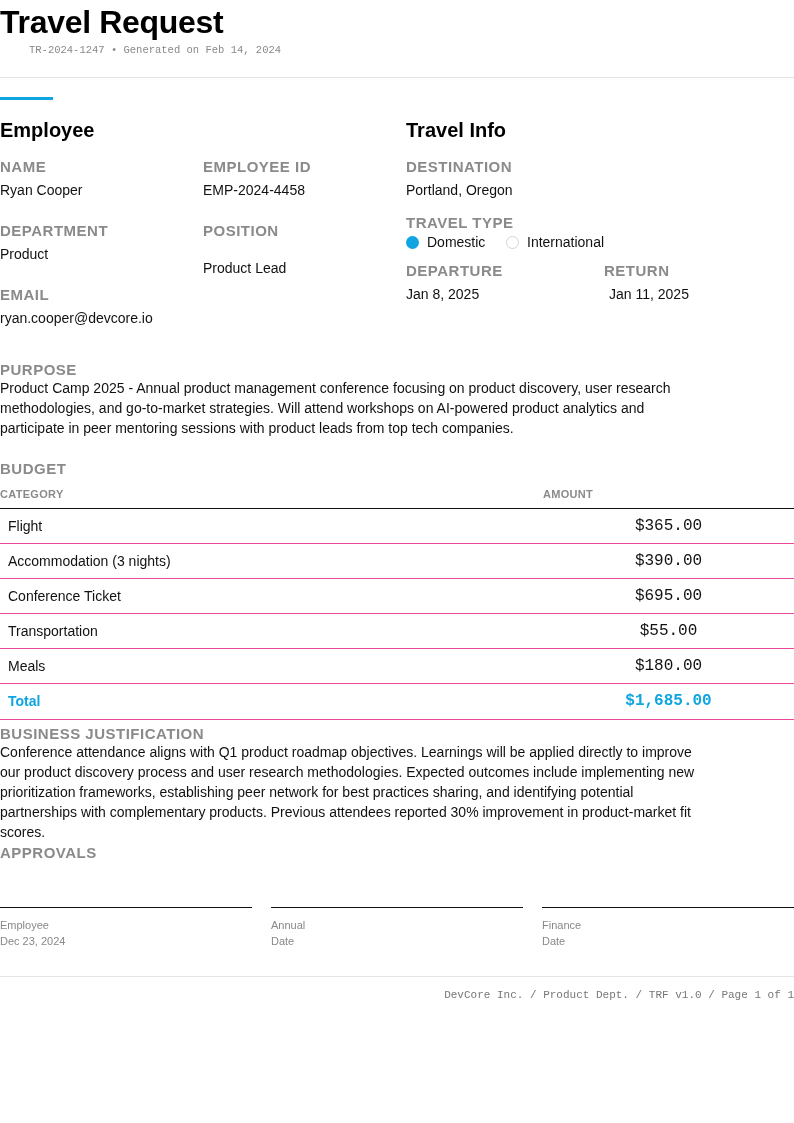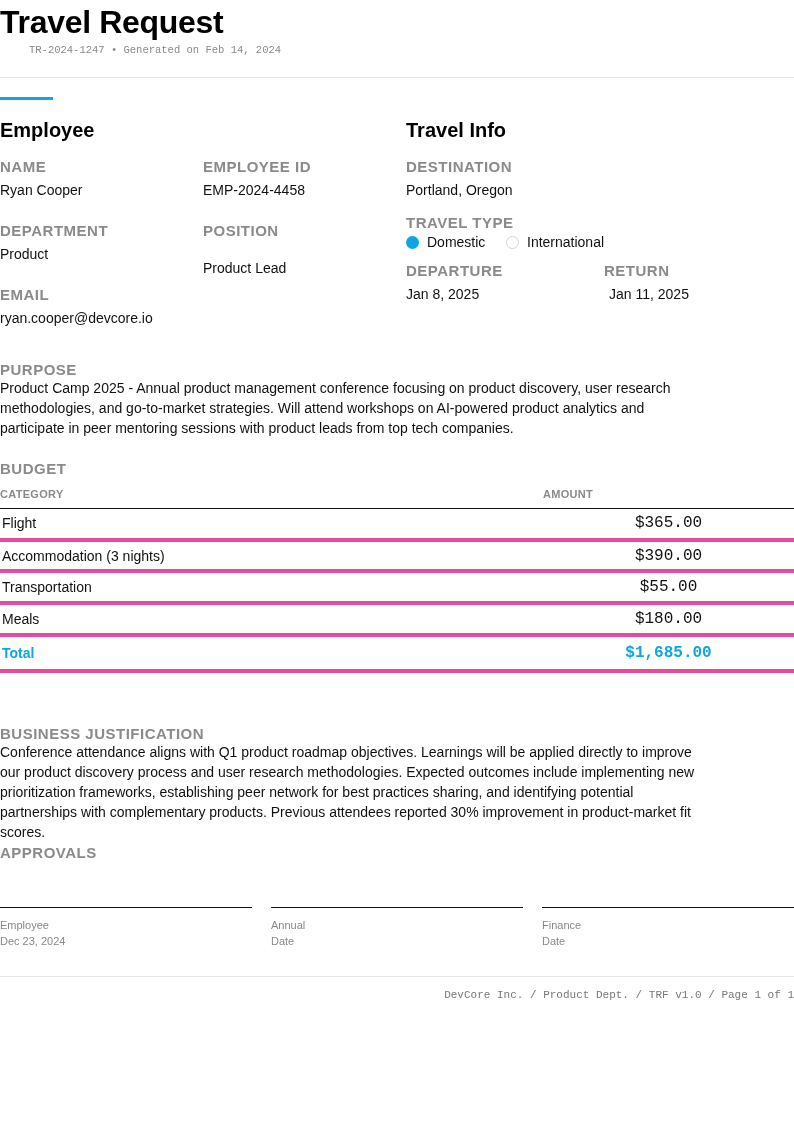--- a/index.html
+++ b/index.html
@@ -17,21 +17,21 @@
     .val { position: absolute; font-size: 14px; color: #111; }
 
     .radio { position: absolute; width: 13px; height: 13px; border-radius: 50%; }
     .radio.on { background: #0ea5e0; }
     .radio.off { border: 1px solid #d4d4d4; background: #fff; }
 
     .para { position: absolute; left: 0; width: 702px; font-size: 14px; line-height: 20px; color: #111; }
 
     .budget-table { position: absolute; left: 0; top: 488px; width: 794px; border-collapse: collapse; }
     .budget-table th { font-size: 11px; font-weight: 700; color: #8a8a8a; text-transform: uppercase; letter-spacing: 0.3px; text-align: left; height: 20px; border-bottom: 1px solid #111; padding: 0; vertical-align: top; }
-    .budget-table td { height: 31.7px; border-bottom: 4px solid #ec4899; font-size: 14px; padding: 2px; }
+    .budget-table td { height: 31.7px; border-bottom: 1px solid #ec4899; font-size: 14px; padding: 8px; }
     .budget-table td.amt { text-align: center; font-family: "Liberation Mono", monospace; font-size: 16px; }
     .budget-table tr.total td { color: #0ea5e0; font-weight: 700; height: 36px; }
 
     .sig { position: absolute; top: 907px; width: 252px; }
     .sig-line { height: 1px; background: #111; }
     .sig-role { font-size: 11px; color: #888; margin-top: 9px; line-height: 16px; }
     .sig-date { font-size: 11px; color: #888; line-height: 16px; }
 
     .hr-foot { position: absolute; left: 0; right: 0; top: 976px; height: 1px; background: #e4e4e4; }
     .footer { position: absolute; right: 0; top: 989px; font-size: 11px; color: #777; }
@@ -83,20 +83,24 @@
   <tbody>
     <tr>
       <td>Flight</td>
       <td class="amt">$365.00</td>
     </tr>
     <tr>
       <td>Accommodation (3 nights)</td>
       <td class="amt">$390.00</td>
     </tr>
     <tr>
+      <td>Conference Ticket</td>
+      <td class="amt">$695.00</td>
+    </tr>
+    <tr>
       <td>Transportation</td>
       <td class="amt">$55.00</td>
     </tr>
     <tr>
       <td>Meals</td>
       <td class="amt">$180.00</td>
     </tr>
     <tr class="total">
       <td>Total</td>
       <td class="amt">$1,685.00</td>

